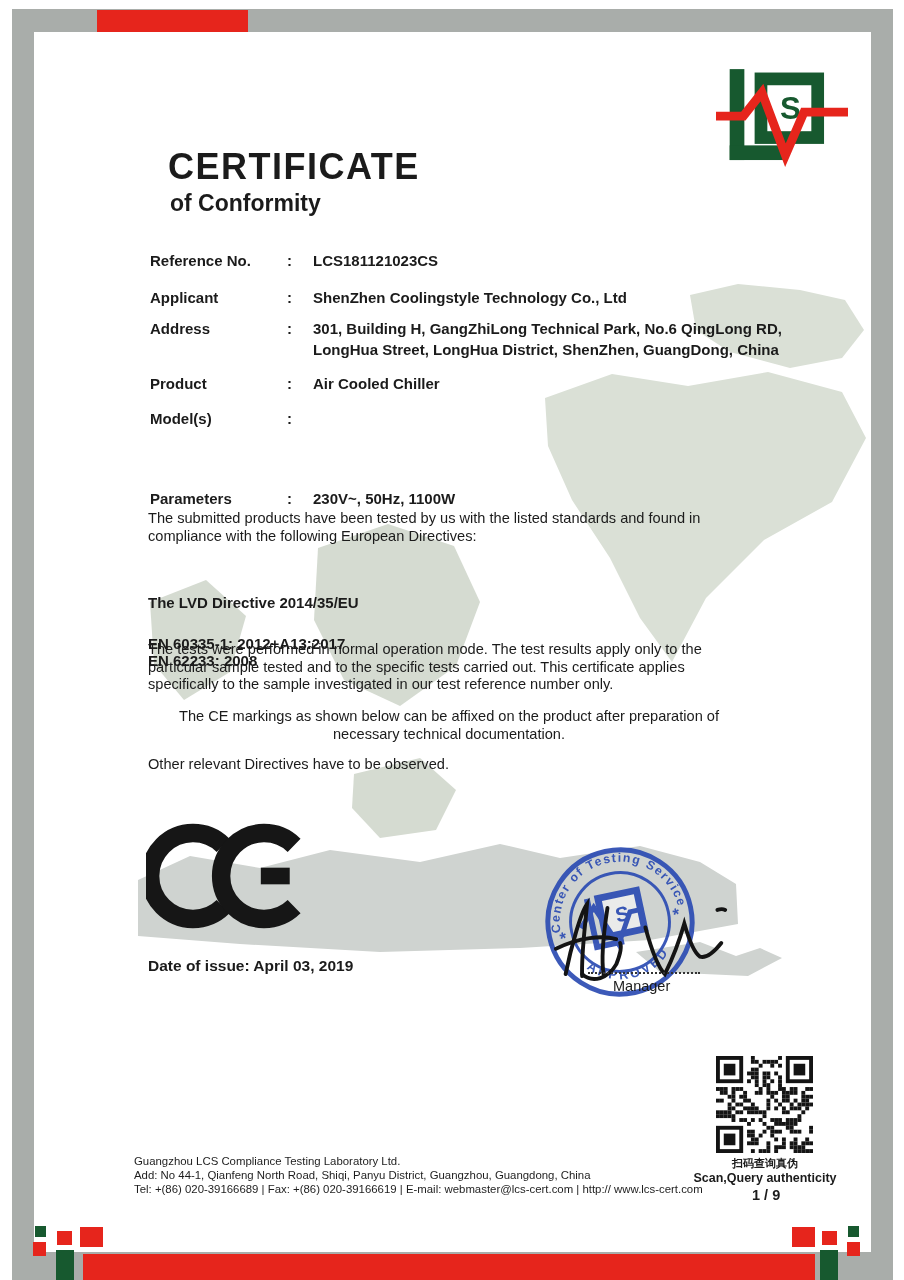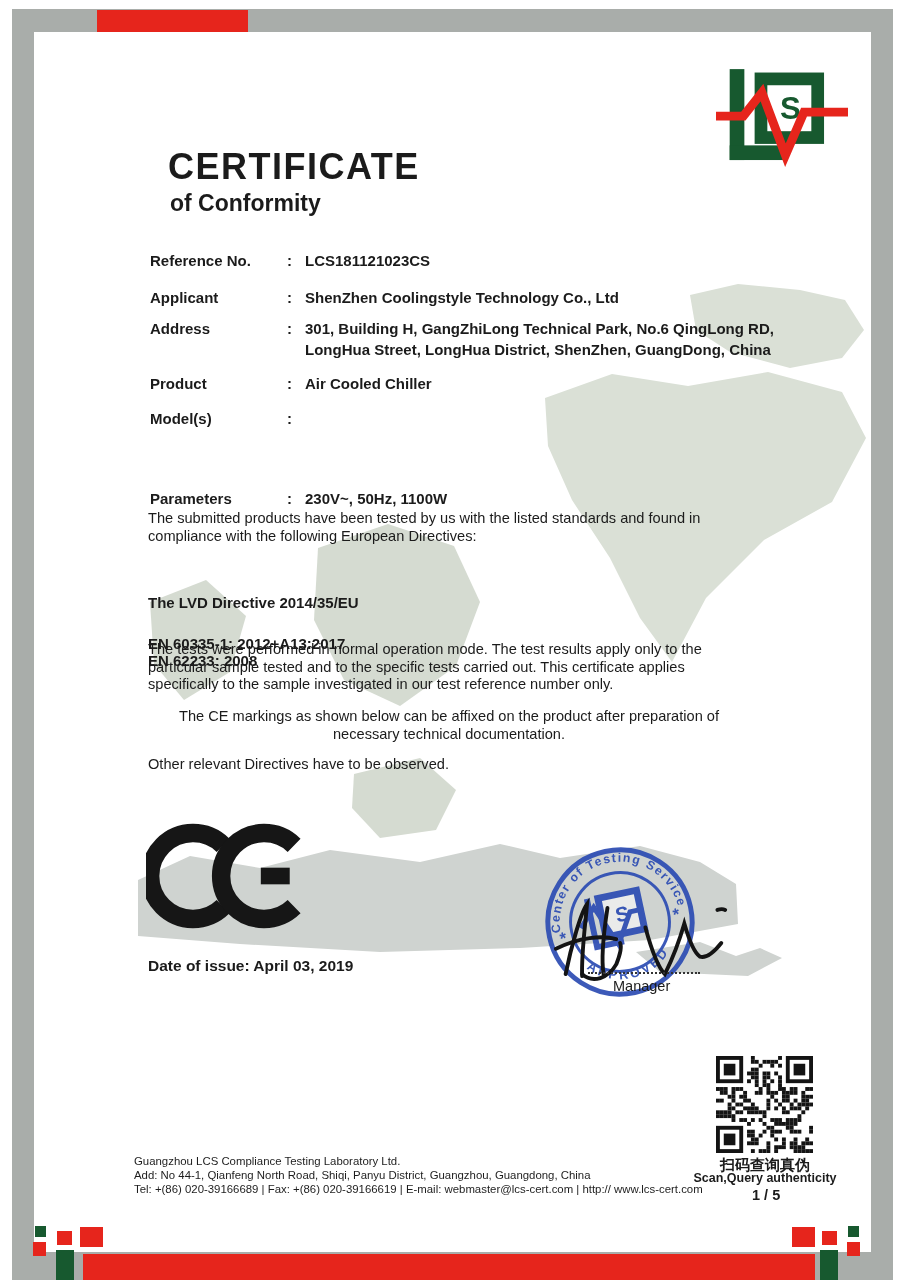--- a/index.html
+++ b/index.html
@@ -13,21 +13,21 @@
   .bar{position:absolute;background:var(--frame-gray,#a9adaa);}
   .red{background:var(--accent-red,#e62b1e);}
   .green{background:var(--brand-green,#175a30);}
   
   .title-main{font-size:36px;font-weight:700;letter-spacing:1.5px;}
   .title-sub{font-size:23px;font-weight:700;}
   
   .field{position:absolute;left:150px;display:flex;font-size:15px;font-weight:700;line-height:21px;}
   .f-label{width:137px;flex:none;}
   .f-colon{width:18px;flex:none;}
-  .f-value{width:495px;}
+  .f-value{width:495px;margin-left:8px;}
   
   .para{position:absolute;left:148px;width:602px;font-size:14.6px;line-height:17.5px;}
   .para.bold{font-weight:700;font-size:15px;}
   .std-line{display:block;}
   
   .stroke-blue{stroke:var(--stamp-blue,#2c4cb3);}
   .fill-blue{fill:var(--stamp-blue,#2c4cb3);}
   .fill-green{fill:var(--brand-green,#175a30);}
   .stroke-green{stroke:var(--brand-green,#175a30);}
   .stroke-red{stroke:var(--accent-red,#e62b1e);}
@@ -375,21 +375,21 @@
       <rect x="0" y="0" width="7" height="7" fill="#141414"></rect>
       <rect x="1" y="1" width="5" height="5" fill="#fff"></rect>
       <rect x="2" y="2" width="3" height="3" fill="#141414"></rect>
       <rect x="18" y="0" width="7" height="7" fill="#141414"></rect>
       <rect x="19" y="1" width="5" height="5" fill="#fff"></rect>
       <rect x="20" y="2" width="3" height="3" fill="#141414"></rect>
       <rect x="0" y="18" width="7" height="7" fill="#141414"></rect>
       <rect x="1" y="19" width="5" height="5" fill="#fff"></rect>
       <rect x="2" y="20" width="3" height="3" fill="#141414"></rect>
     </svg>
-  <div class="qr-cap" style="left:660px;top:1156px;font-size:15px;">扫码查询真伪</div>
+  <div class="qr-cap" style="left:660px;top:1156px;font-size:11px;">扫码查询真伪</div>
   <div class="qr-cap" style="left:660px;top:1171px;font-size:12.5px;">Scan,Query authenticity</div>
-  <div class="abs" style="left:752px;top:1187px;font-size:14.5px;font-weight:700;">1 / 5</div>
+  <div class="abs" style="left:752px;top:1187px;font-size:14.5px;font-weight:700;">1 / 9</div>
 
   <div class="footer" style="left:134px;top:1155px;">Guangzhou LCS Compliance Testing Laboratory Ltd.</div>
   <div class="footer" style="left:134px;top:1169px;">Add: No 44-1, Qianfeng North Road, Shiqi, Panyu District, Guangzhou, Guangdong, China</div>
   <div class="footer" style="left:134px;top:1183px;">Tel: +(86) 020-39166689  |  Fax: +(86) 020-39166619   |  E-mail: webmaster@lcs-cert.com  |  http:// www.lcs-cert.com</div>
 
 </div>
 
 </body></html>

